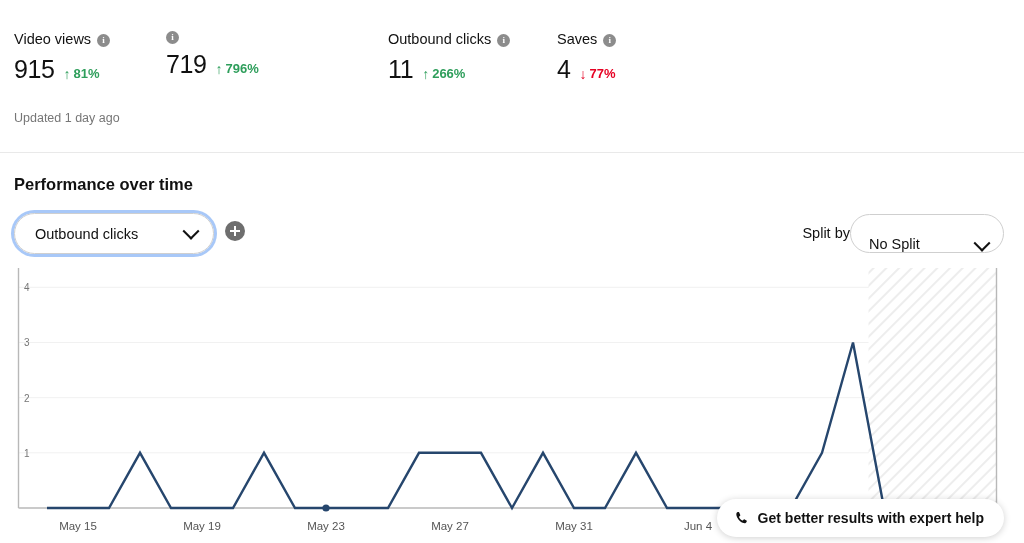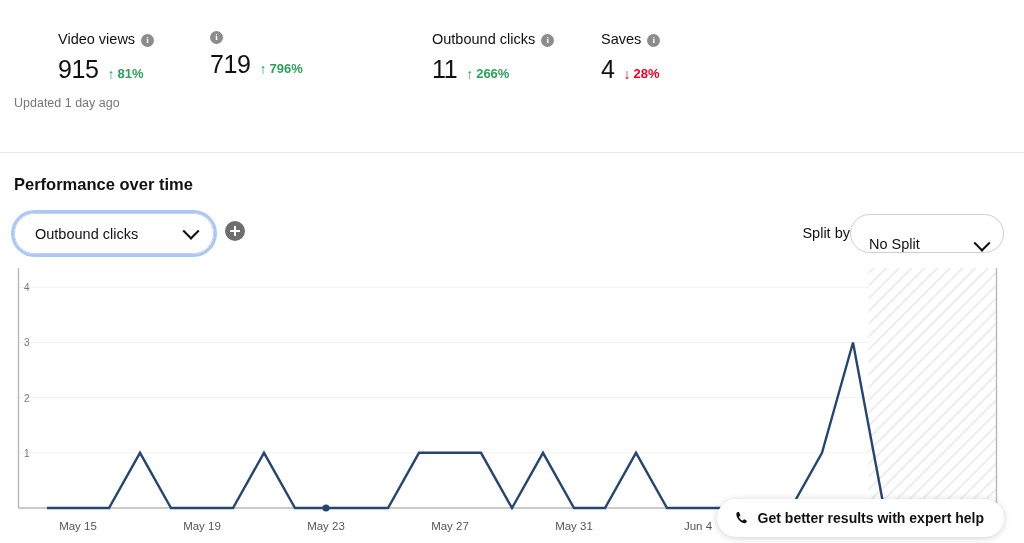--- a/index.html
+++ b/index.html
@@ -12,21 +12,21 @@
   }
   .page { position: relative; width: 1024px; height: 543px; background:#fff; }
 
   
   .metrics-strip {
     position: absolute; left:0; top:0; width:1024px; height:153px;
     border-bottom: 1px solid #e9e9e9; background:#fff;
   }
   .metrics-row {
     position:absolute; left:14px; top:30px;
-    display:flex; align-items:flex-start;margin-left:44px;
+    display:flex; align-items:flex-start;
   }
   .metric { position:relative; }
   .metric-head {
     display:flex; align-items:center; gap:6px;
     font-size:14.5px; color:#111111; line-height:18px;
     white-space:nowrap;
   }
   .info-icon {
     display:inline-flex; align-items:center; justify-content:center;
     width:13px; height:13px; border-radius:50%;
@@ -43,21 +43,21 @@
     font-size:25px; font-weight:normal; color:#111111; letter-spacing:-0.4px;
   }
   .metric-delta {
     display:flex; align-items:center; gap:3px;
     font-size:13px; font-weight:bold;
   }
   .metric-delta.up { color:#2e9e5b; }
   .metric-delta.down { color:#e60023; }
   .arrow { font-size:14px; line-height:14px; font-weight:normal; position:relative; top:1px;}
   .updated {
-    position:absolute; left:14px; top:96px;
+    position:absolute; left:14px; top:111px;
     font-size:12.5px; color:#767676;
   }
 
   
   .perf-title {
     position:absolute; left:14px; top:175px;
     font-size:16.5px; font-weight:bold; color:#111111;
   }
   .metric-select-wrap {
     position:absolute; left:14px; top:213px;
@@ -182,21 +182,21 @@
 
       <div class="metric" style="width:150px;">
         <div class="metric-head">
           <span>Saves</span>
           <span class="info-icon">i</span>
         </div>
         <div class="metric-value-row">
           <span class="metric-value">4</span>
           <span class="metric-delta down">
             <span class="arrow">↓</span>
-            <span>28%</span>
+            <span>77%</span>
           </span>
         </div>
       </div>
 
     </div>
     <div class="updated">Updated 1 day ago</div>
   </div>
 
   <div class="perf-title">Performance over time</div>
 

